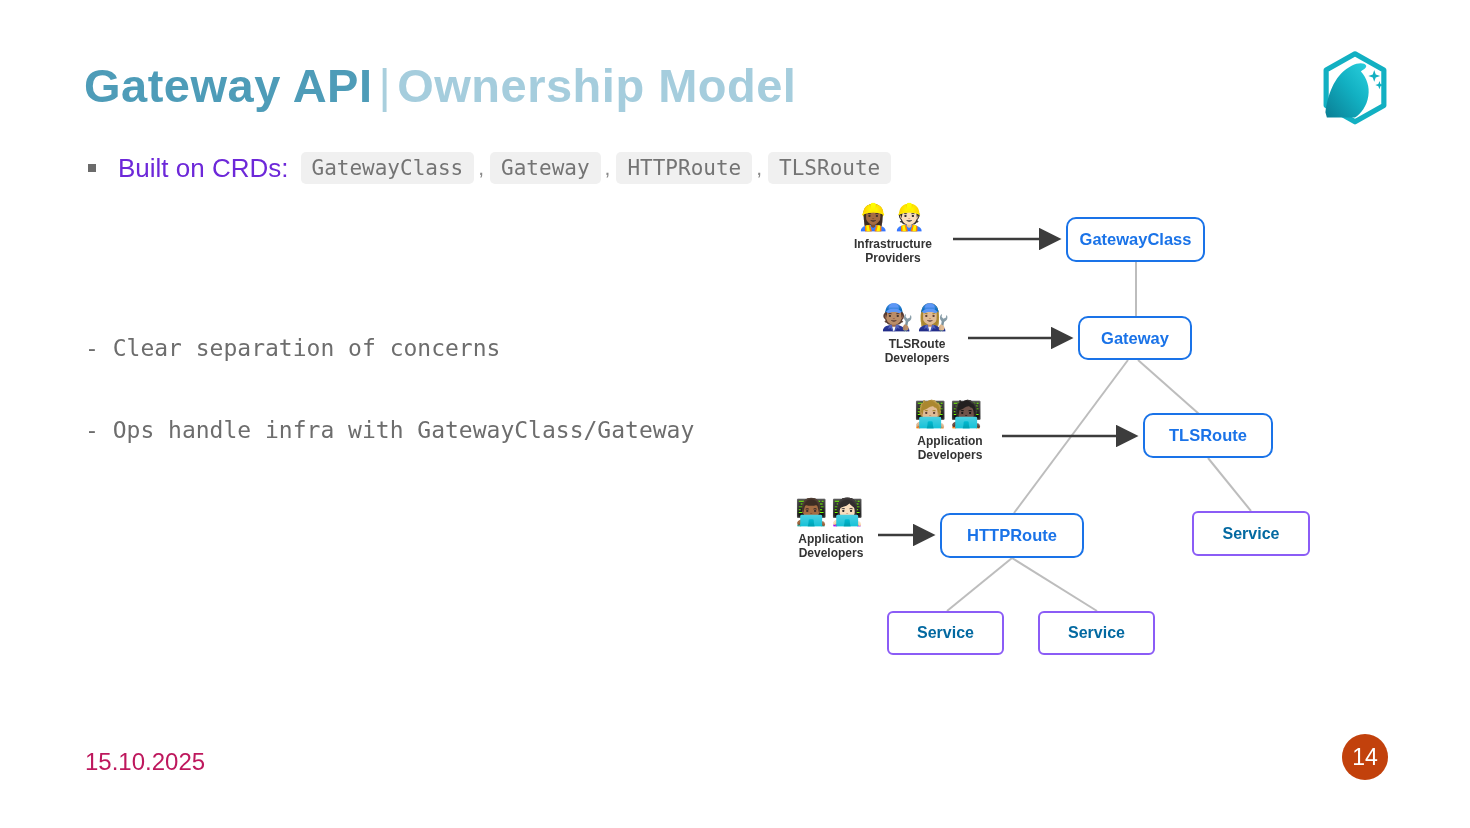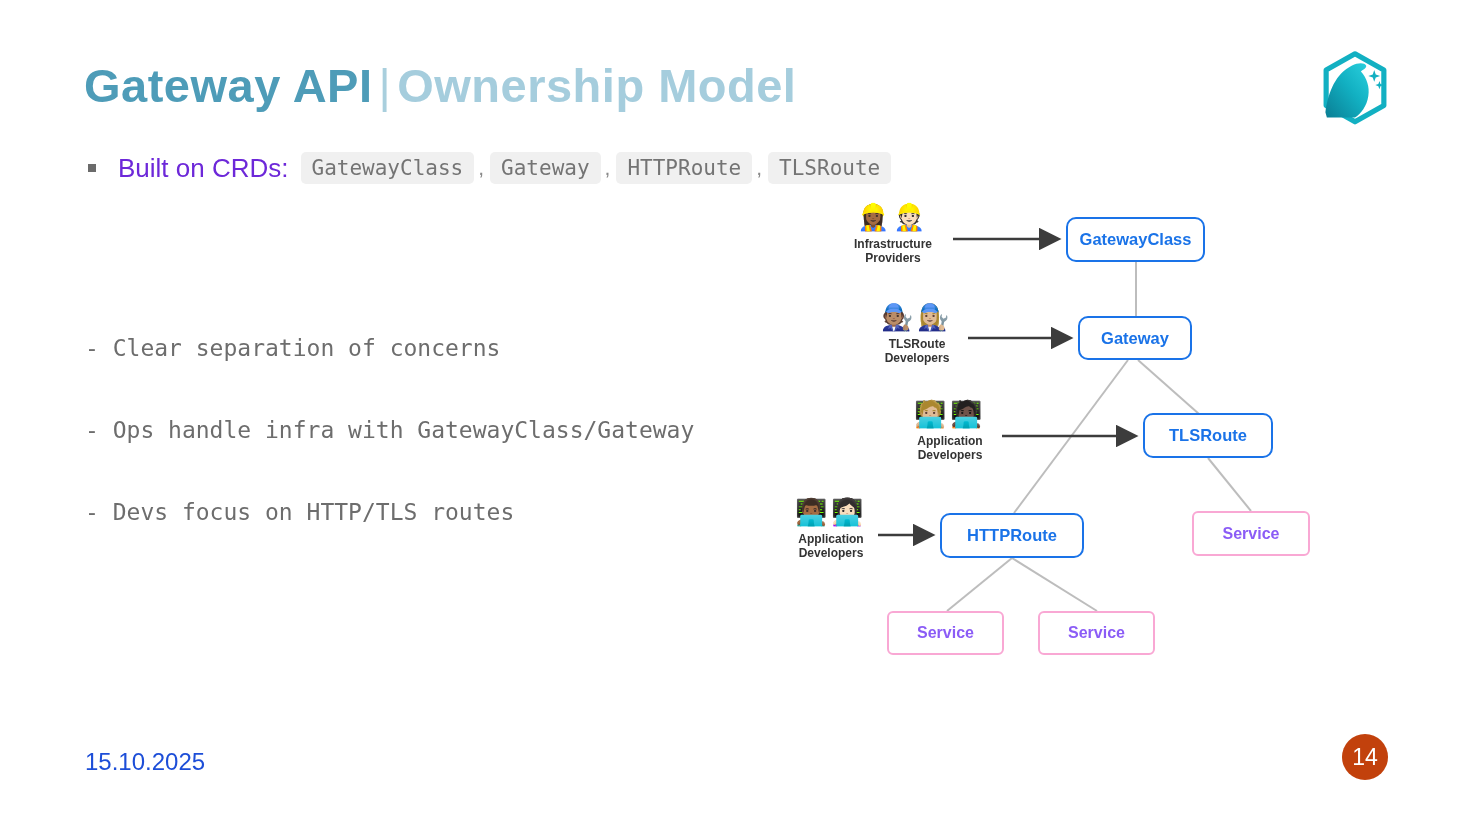--- a/index.html
+++ b/index.html
@@ -58,22 +58,22 @@
   .node {
     position: absolute; background: #ffffff;
     display: flex; align-items: center; justify-content: center;
     font-weight: 700; text-align: center;
   }
   .node.crd {
     border: 2px solid #1a73e8; border-radius: 10px;
     color: #1a73e8; font-size: 16.5px;
   }
   .node.svc {
-    border: 2px solid #f9a8d4; border-radius: 6px;
-    color: #8b5cf6; font-size: 16px;
+    border: 2px solid #8b5cf6; border-radius: 6px;
+    color: #0369a1; font-size: 16px;
   }
   .n-gatewayclass { left: 1066px; top: 217px; width: 139px; height: 45px; }
   .n-gateway      { left: 1078px; top: 316px; width: 114px; height: 44px; }
   .n-tlsroute     { left: 1143px; top: 413px; width: 130px; height: 45px; }
   .n-httproute    { left: 940px;  top: 513px; width: 144px; height: 45px; }
   .n-service-r    { left: 1192px; top: 511px; width: 118px; height: 45px; }
   .n-service-bl   { left: 887px;  top: 611px; width: 117px; height: 44px; }
   .n-service-bm   { left: 1038px; top: 611px; width: 117px; height: 44px; }
 
   .actor {
@@ -86,21 +86,21 @@
     color: #333333; line-height: 1.18;
   }
   .actor-1 { left: 893px; top: 203px; }
   .actor-2 { left: 917px; top: 303px; }
   .actor-3 { left: 950px; top: 400px; }
   .actor-4 { left: 831px; top: 498px; }
 
   
   .date {
     position: absolute; left: 85px; top: 748px;
-    font-size: 24px; color: #1d4ed8;
+    font-size: 24px; color: #be185d;
   }
   .page-badge {
     position: absolute; left: 1342px; top: 734px;
     width: 46px; height: 46px; border-radius: 50%;
     background: #c2410c; color: #ffffff;
     display: flex; align-items: center; justify-content: center;
     font-size: 23px;
   }
 </style>
 </head>
@@ -133,21 +133,20 @@
     <span class="comma">,</span>
     <span class="badge">Gateway</span>
     <span class="comma">,</span>
     <span class="badge">HTTPRoute</span>
     <span class="comma">,</span>
     <span class="badge">TLSRoute</span>
   </div>
 
   <div class="point point-2">- Ops handle infra with GatewayClass/Gateway</div>
   <div class="point point-1">- Clear separation of concerns</div>
-  <div class="point point-3">- Devs focus on HTTP/TLS routes</div>
 
   <svg class="edges" viewBox="0 0 1470 828">
     <defs>
       <marker id="arrowhead" markerWidth="9" markerHeight="9" refX="7.2" refY="4.5" orient="auto">
         <path d="M0,0 L9,4.5 L0,9 Z" fill="#3c3c3c"></path>
       </marker>
     </defs>
 
     <line x1="1136" y1="262" x2="1136" y2="316" stroke="#bdbdbd" stroke-width="2"></line>
     <line x1="1138" y1="360" x2="1199" y2="414" stroke="#bdbdbd" stroke-width="2"></line>

